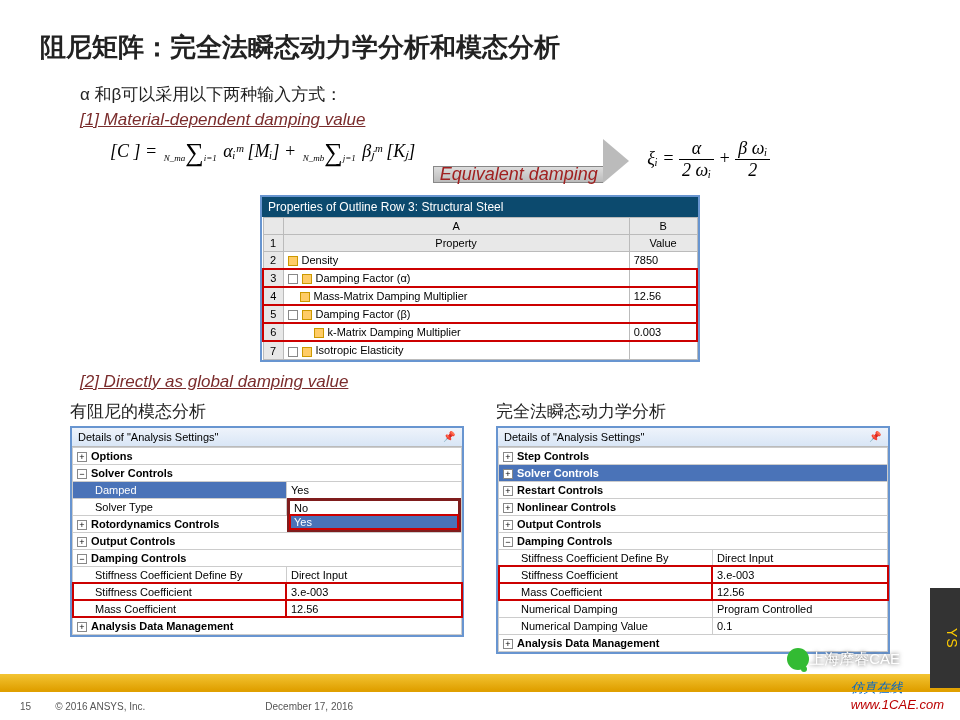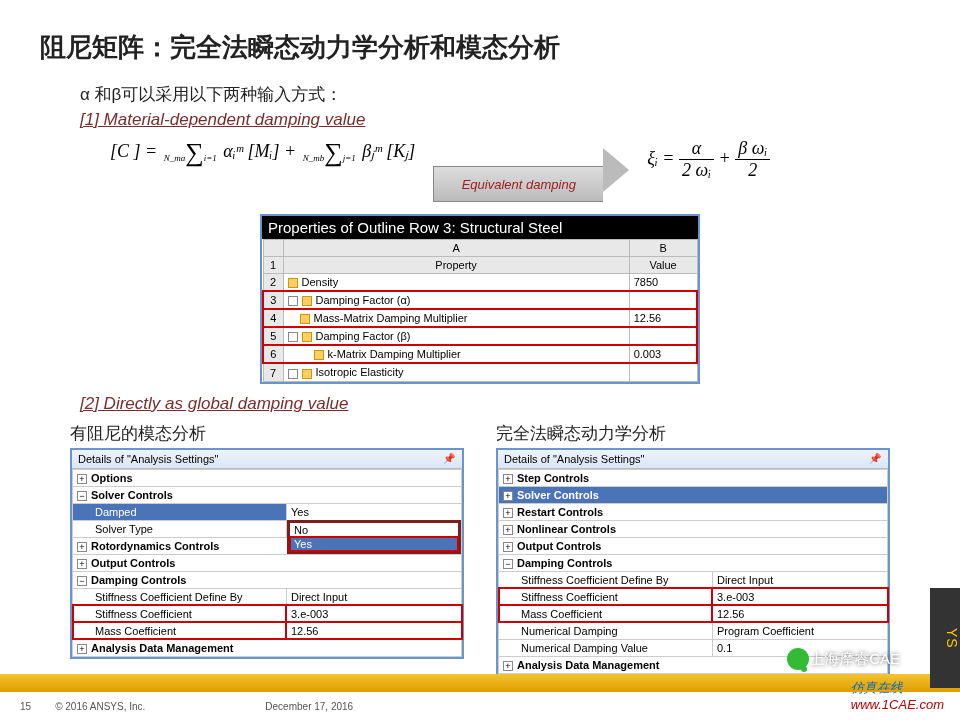--- a/index.html
+++ b/index.html
@@ -8,28 +8,28 @@
   .title { font-size: 26px; font-weight: bold; color: #222; margin-bottom: 18px; }
   .intro { font-size: 17px; color: #222; margin-left: 40px; margin-bottom: 4px; }
   .section-label { color: #7a2c2c; font-style: italic; text-decoration: underline; font-size: 17px; margin-left: 40px; margin-bottom: 8px; }
   .eq-row { display: flex; align-items: flex-start; gap: 18px; margin-left: 70px; margin-bottom: 12px; }
   .eq { font-family: 'Times New Roman', serif; font-style: italic; font-size: 18px; white-space: nowrap; }
   .sum { display:inline-block; position:relative; text-align:center; line-height:1; margin:0 2px; vertical-align:middle;}
   .sum .top{font-size:9px; font-style:italic;}
   .sum .sigma{font-size:26px; font-style:normal;}
   .sum .bot{font-size:9px; font-style:italic;}
   .arrow { position:relative; display:flex; align-items:center; }
-  .arrow-body { background:linear-gradient(#ddd,#bbb); border:1px solid #888; height:36px; width:170px; display:flex; align-items:center; justify-content:center; font-size:13px; font-style:italic; color:#a02020; border-right:none;margin-top:28px;}
+  .arrow-body { background:linear-gradient(#ddd,#bbb); border:1px solid #888; height:17px; width:170px; display:flex; align-items:center; justify-content:center; font-size:18px; font-style:italic; color:#a02020; border-right:none;margin-top:28px;}
   .arrow-head { width:0;height:0;border-top:22px solid transparent;border-bottom:22px solid transparent;border-left:26px solid #bbb; }
   .frac { display:inline-block; text-align:center; vertical-align:middle; font-style:italic;}
   .frac .n{ display:block; border-bottom:1px solid #000; padding:0 3px;}
   .frac .d{ display:block; padding:0 3px;}
 
   .props-box { border:2px solid #6895d0; margin:0 auto 10px auto; width:440px; font-size:11px; background:#fff;}
-  .props-title{ background:#000000; color:#fff; padding:3px 6px; font-size:15px;}
+  .props-title{ background:#0c4a6e; color:#fff; padding:3px 6px; font-size:12px;}
   .props-table{ width:100%; border-collapse:collapse; }
   .props-table th{ background:#e8e8e8; border:1px solid #bbb; font-weight:normal; padding:2px; font-size:11px;}
   .props-table td{ border:1px solid #bbb; padding:2px 4px; background:#fff;}
   .props-table .rownum{ width:20px; text-align:center; background:#e8e8e8;}
   .redbox{ border:2px solid #c00; }
   .icon-sq{ display:inline-block; width:10px;height:10px;border:1px solid #888;margin-right:4px;vertical-align:middle;}
   .icon-doc{ display:inline-block; width:10px;height:10px;background:#fc6;border:1px solid #c90;margin-right:4px;vertical-align:middle;}
 
   .panels-row{ display:flex; justify-content:space-between; margin-top:4px; gap:32px; padding:0 30px;}
   .panel-col{ flex:1; }
@@ -232,21 +232,21 @@
           <tr class="sub redframe">
                 <td>Stiffness Coefficient</td>
                 <td class="val">3.e-003</td>
               </tr>
           <tr class="sub redframe">
                 <td>Mass Coefficient</td>
                 <td class="val">12.56</td>
               </tr>
           <tr class="sub">
                 <td>Numerical Damping</td>
-                <td class="val">Program Coefficient</td>
+                <td class="val">Program Controlled</td>
               </tr>
           <tr class="sub">
                 <td>Numerical Damping Value</td>
                 <td class="val">0.1</td>
               </tr>
           <tr>
                 <td class="cat" colspan="2"><span class="expand">+</span><span>Analysis Data Management</span></td>
               </tr>
         </tbody>
           </table>

